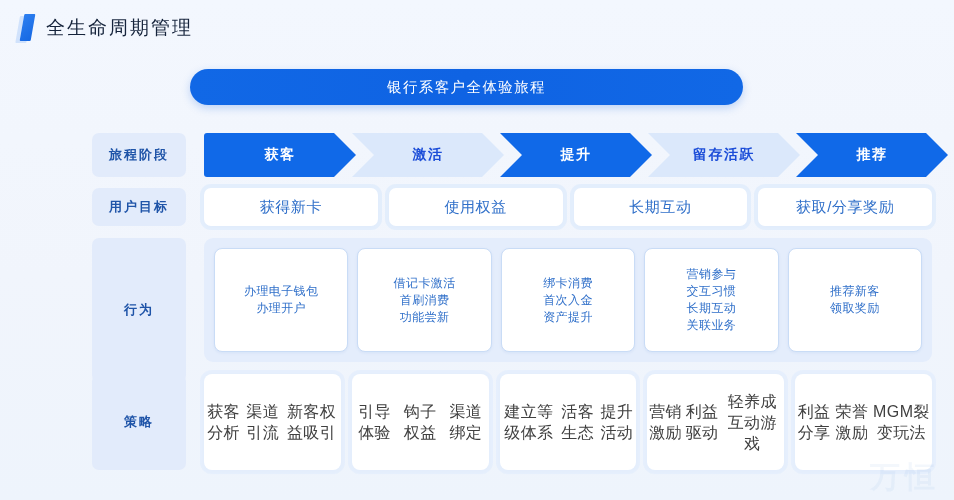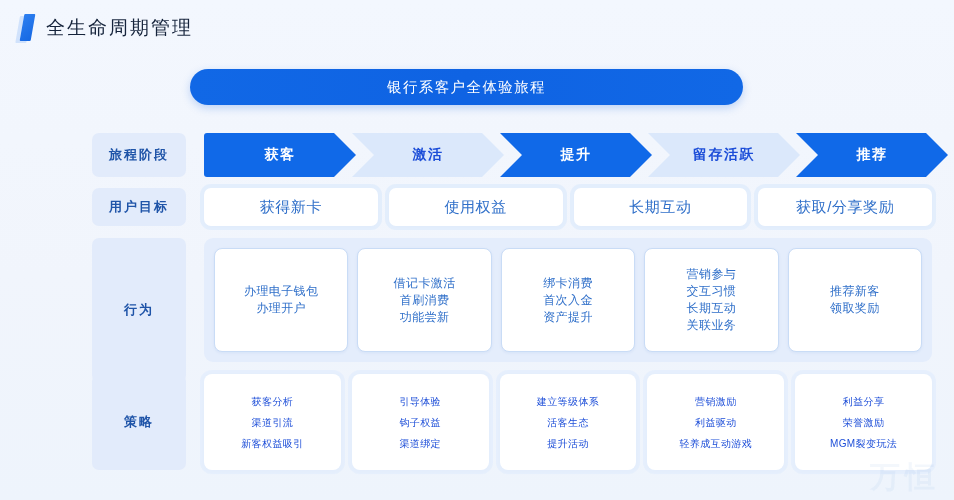--- a/index.html
+++ b/index.html
@@ -128,23 +128,23 @@
     box-shadow: 0 1px 3px rgba(90,140,210,.10);
   }
 
   
   #row-strategy { top: 374px; height: 96px; }
   #row-strategy .row-label { height: 96px; }
   #row-strategy .row-cells { gap: 11px; }
   .strategy-card {
     flex: 1; background: #ffffff;
     border-radius: 8px;
-    display: flex; flex-direction: column;
+    display: flex; flex-direction: row;
     align-items: center; justify-content: center;
-    color: #1d4ed8; font-size: 10px; line-height: 21px;
+    color: #404040; font-size: 16px; line-height: 21px;
     letter-spacing: .4px; text-align: center;
     box-shadow: 0 0 0 4px rgba(228,238,252,.8), 0 1px 4px rgba(90,140,210,.12);
   }
 
   
   #watermark {
     position: absolute; right: 14px; bottom: 2px;
     font-size: 30px; font-weight: bold; letter-spacing: 5px;
     color: rgba(140,175,225,.10);
     pointer-events: none; user-select: none;

